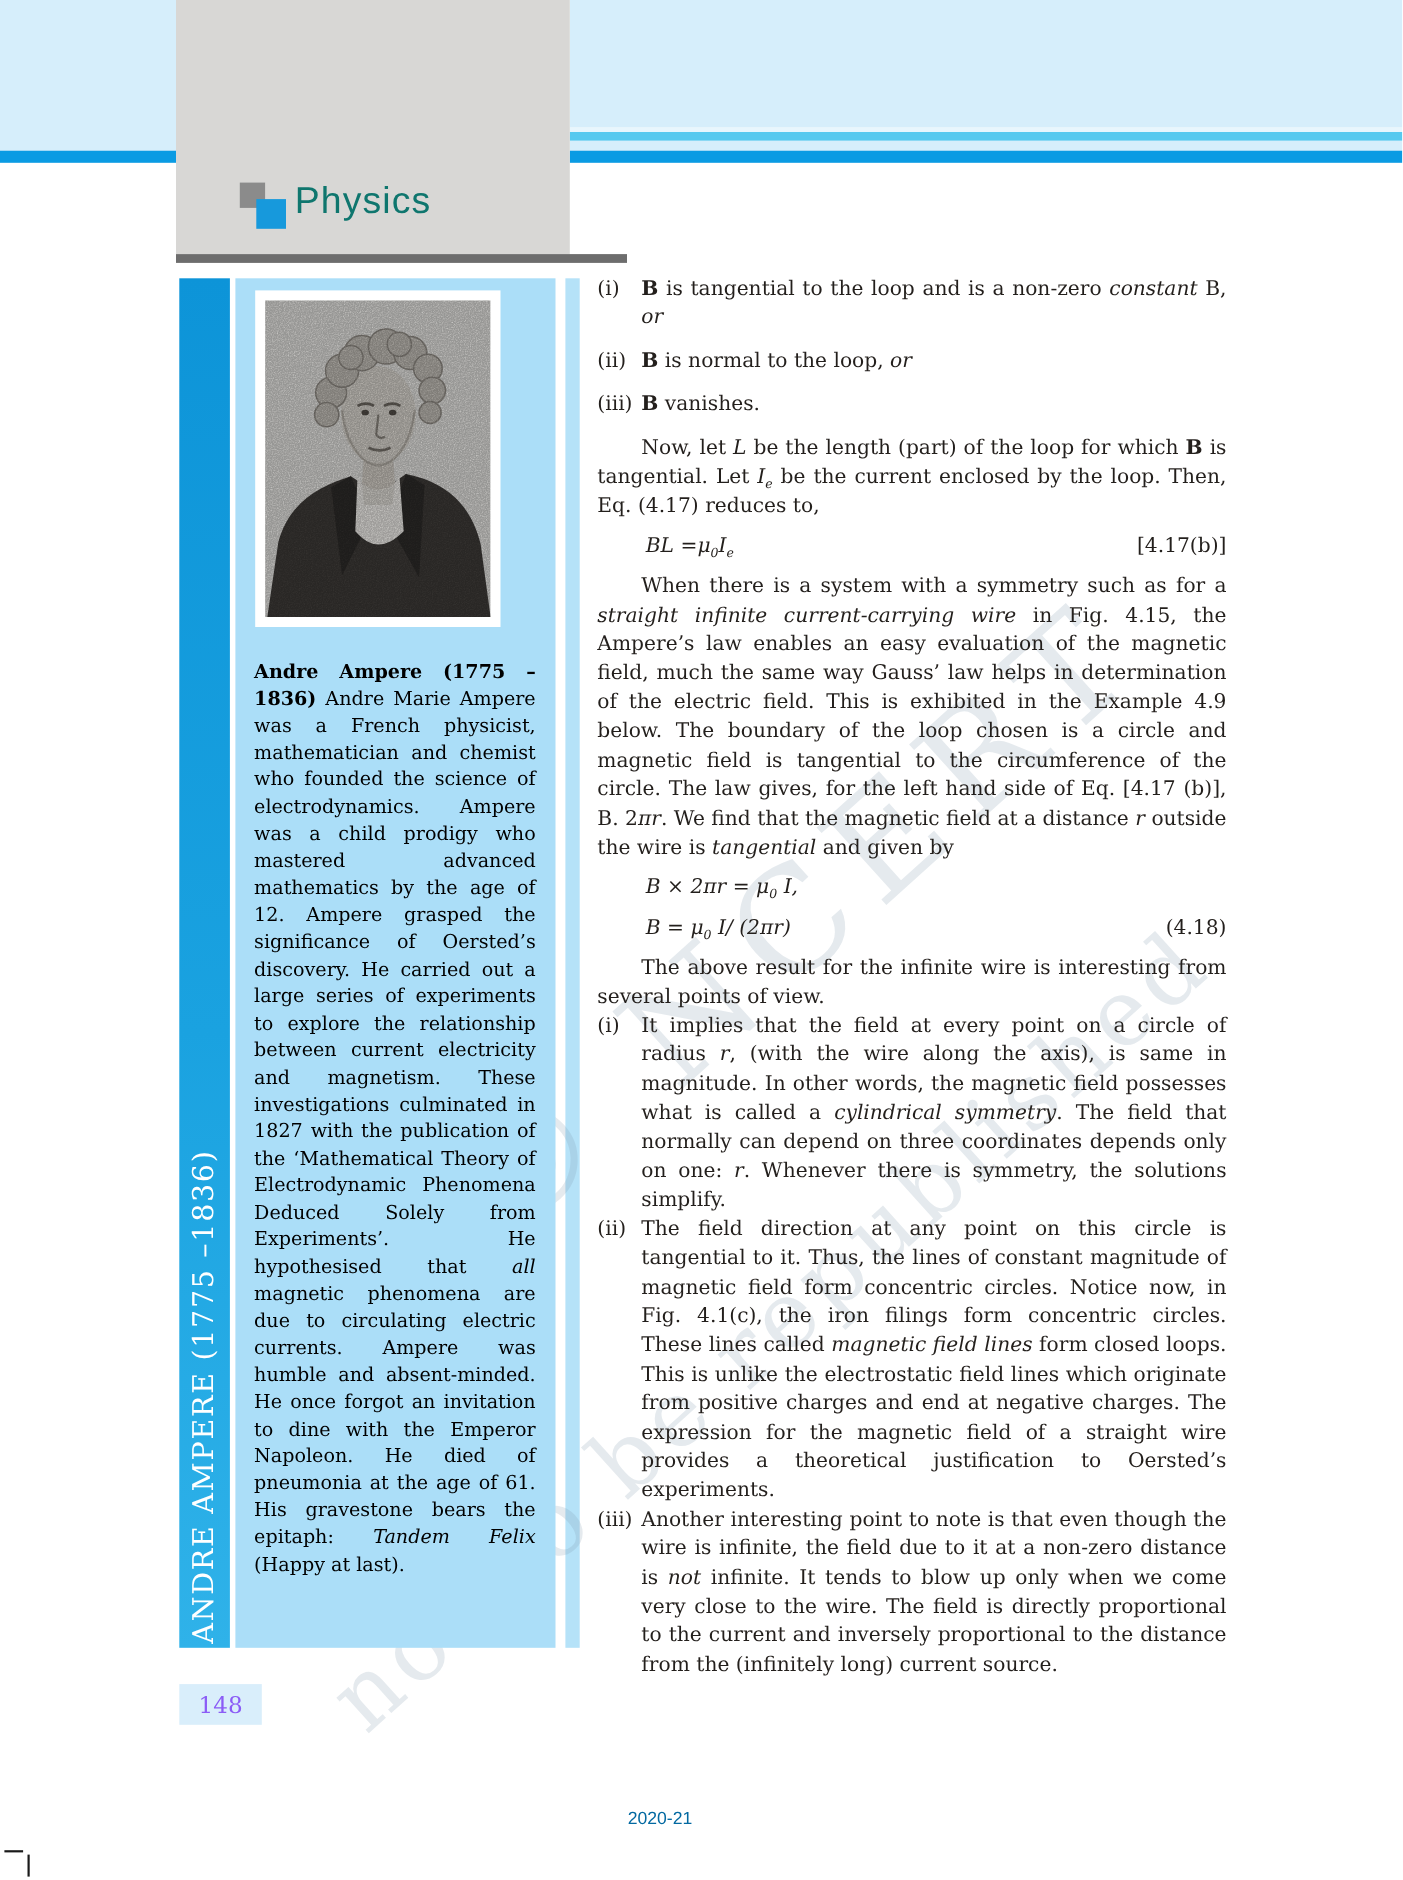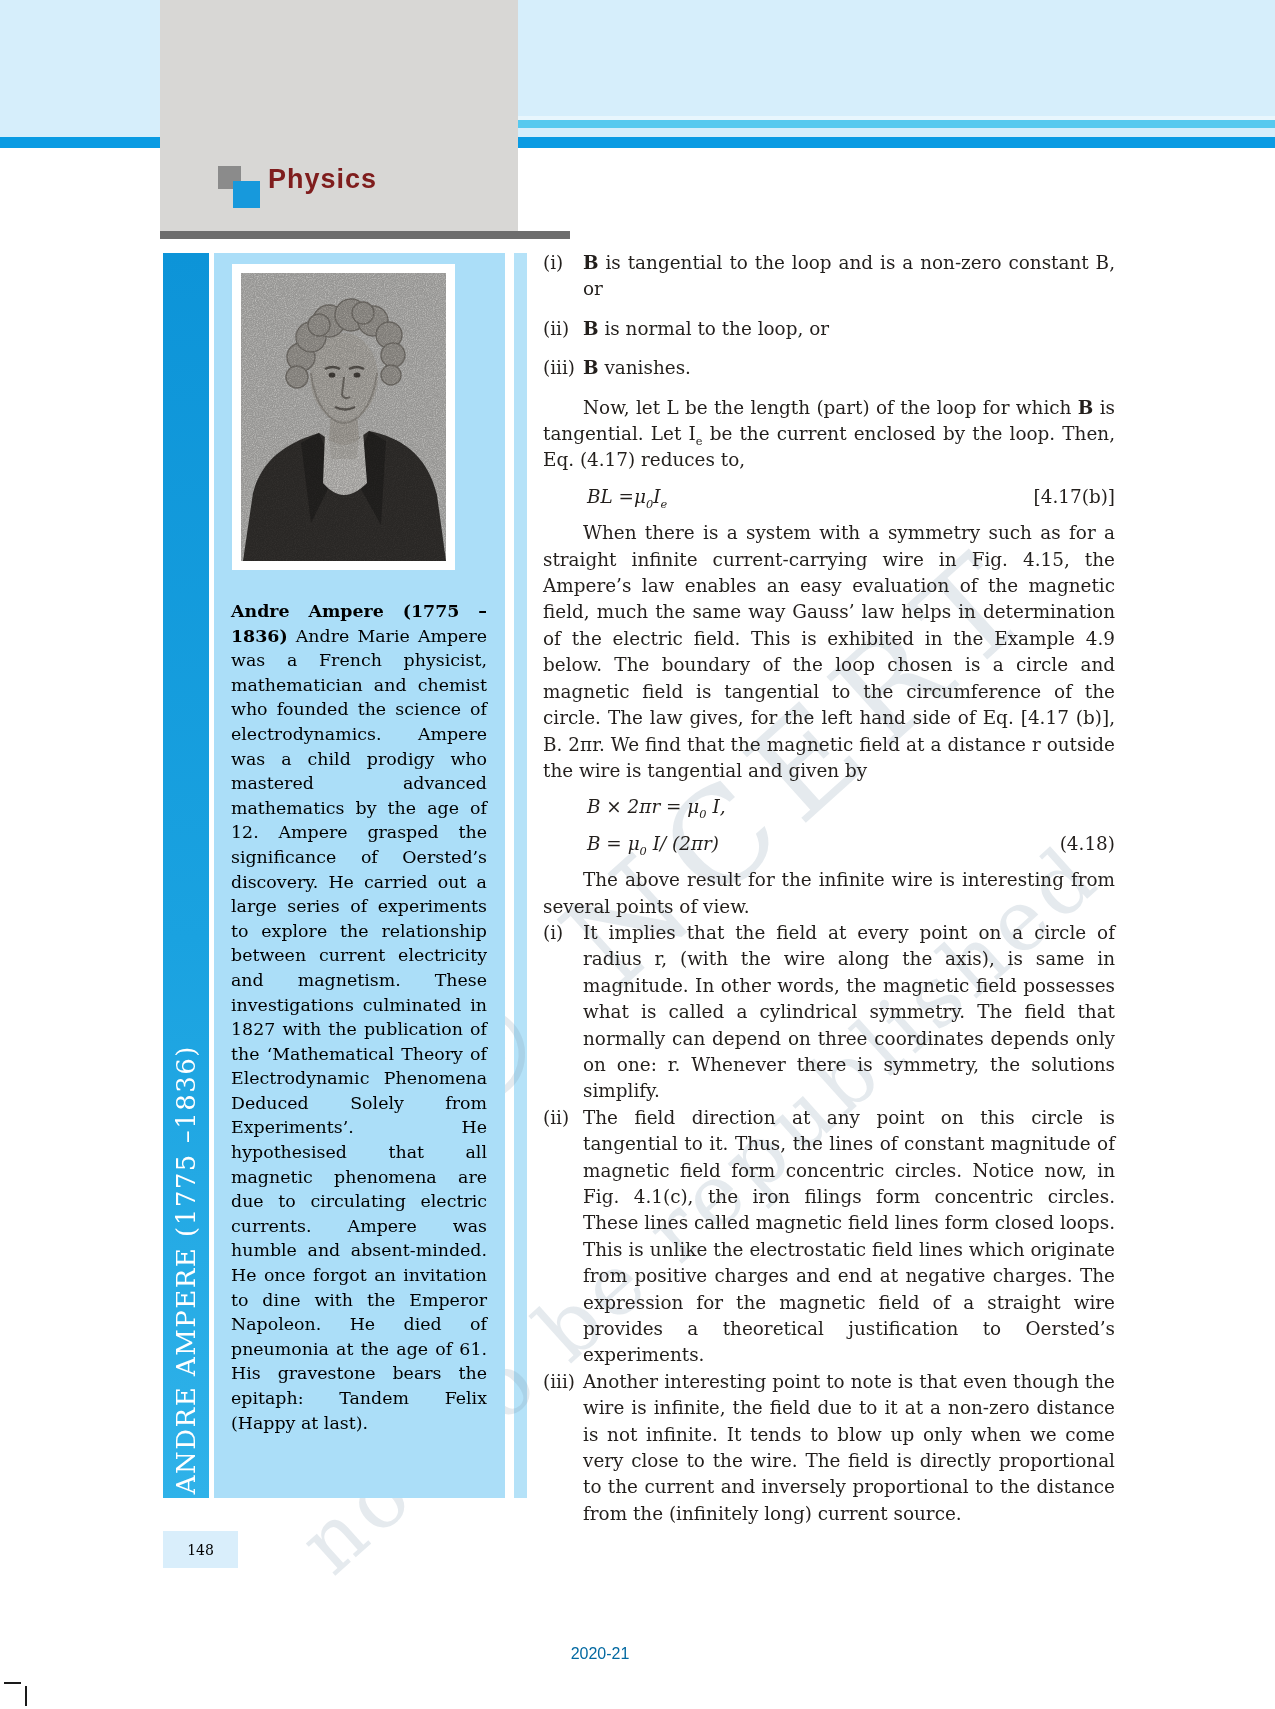--- a/index.html
+++ b/index.html
@@ -9,54 +9,54 @@
   .hdr-lite-left{position:absolute;left:0;top:0;width:162px;height:137px;background:#d6eefb;}
   .hdr-blue-left{position:absolute;left:0;top:137px;width:162px;height:11px;background:#0a9be3;}
   .hdr-lite-right{position:absolute;left:518px;top:0;width:757px;height:116px;background:#d6eefb;}
   .hdr-thinline-right{position:absolute;left:518px;top:116px;width:757px;height:4px;background:#e8f6fd;}
   .hdr-midstripe-right{position:absolute;left:518px;top:120px;width:757px;height:8px;background:#57c9ef;}
   .hdr-lite2-right{position:absolute;left:518px;top:128px;width:757px;height:9px;background:#d6eefb;}
   .hdr-blue-right{position:absolute;left:518px;top:137px;width:757px;height:11px;background:#0a9be3;}
   .graybox{position:absolute;left:160px;top:0;width:358px;height:231px;background:#d8d7d5;}
   .darkbar{position:absolute;left:160px;top:231px;width:410px;height:8px;background:#6d6d6d;}
   .phys-title{position:absolute;left:268px;top:164px;font-family:"Liberation Sans",sans-serif;
-      font-size:27px;letter-spacing:1px;color:#7f1d1d;font-weight:700;}
+      font-size:34px;letter-spacing:1px;color:#0f766e;font-weight:400;}
   .icon-sq-back{position:absolute;left:218px;top:166px;width:23px;height:23px;background:#8b8b8b;}
   .icon-sq-front{position:absolute;left:233px;top:181px;width:27px;height:27px;background:#1799dc;}
   
   .crop{position:absolute;background:#1a1a1a;}
   
   .vbar{position:absolute;left:163px;top:253px;width:46px;height:1245px;
         background:linear-gradient(180deg,#0d94d8 0%,#1aa2e0 55%,#2fb2e9 100%);}
   .vbar-label{position:absolute;left:50%;bottom:4px;transform:translateX(-50%) rotate(180deg);
         writing-mode:vertical-rl;color:#ffffff;font-size:26px;letter-spacing:1.5px;white-space:nowrap;}
   .panel{position:absolute;left:214px;top:253px;width:291px;height:1245px;background:#abdef8;}
   .strip{position:absolute;left:514px;top:253px;width:13px;height:1245px;background:#b5e2f8;}
   .portrait-frame{position:absolute;left:18px;top:11px;width:223px;height:306px;background:#ffffff;}
   .portrait-frame svg{position:absolute;left:9px;top:9px;}
   .bio{position:absolute;left:17px;top:346px;width:256px;color:#000000;font-size:17.4px;
        line-height:24.6px;text-align:justify;}
   
   .pagenum-box{position:absolute;left:163px;top:1531px;width:75px;height:37px;background:#d9eefb;}
   .pagenum{position:absolute;left:0;top:0;width:100%;height:100%;display:flex;align-items:center;
-       justify-content:center;font-size:14px;color:#000000;}
+       justify-content:center;font-size:21px;color:#8b5cf6;}
   .footer{position:absolute;left:540px;top:1645px;width:120px;text-align:center;
        font-family:"Liberation Sans",sans-serif;font-size:16px;color:#0369a1;}
   
   .main{position:absolute;left:543px;top:250px;width:572px;color:#231f1c;font-size:18.4px;
         line-height:26.4px;}
   .li{position:relative;padding-left:40px;text-align:justify;}
   .li .marker{position:absolute;left:0;top:0;width:36px;}
   .list-top .li{margin-bottom:13px;}
   .para{text-align:justify;text-indent:40px;margin:0;}
   .eqrow{display:flex;margin:10px 0 10px 0;}
   .eqtext{margin-left:44px;font-style:italic;}
   .eqlabel{margin-left:auto;font-style:normal;}
   .b{font-weight:bold;}
-  .i{}
+  .i{font-style:italic;}
   sub{font-size:.62em;line-height:0;}
   
   .wm{position:absolute;color:rgba(125,150,168,0.20);font-family:"DejaVu Serif",serif;
       white-space:nowrap;pointer-events:none;z-index:1;}
   .wm1{left:330px;top:760px;font-size:130px;letter-spacing:18px;transform:rotate(-42deg);}
   .wm2{left:180px;top:1160px;font-size:84px;letter-spacing:6px;transform:rotate(-42deg);}
   .z2{z-index:2;}
 </style>
 </head>
 <body>

